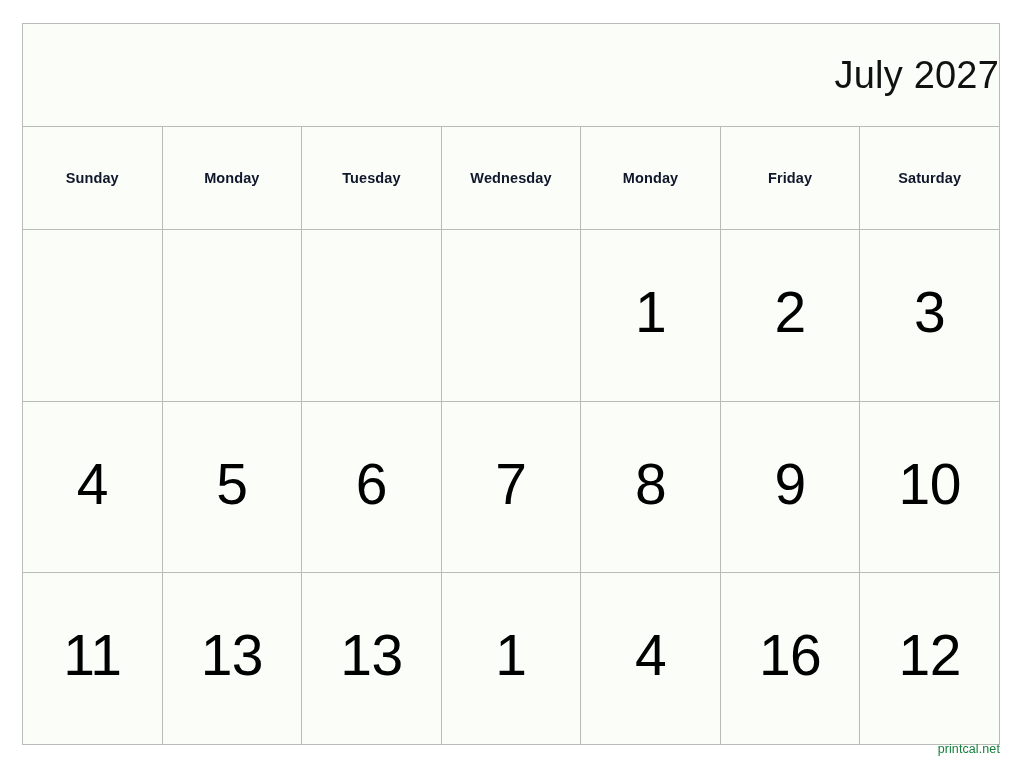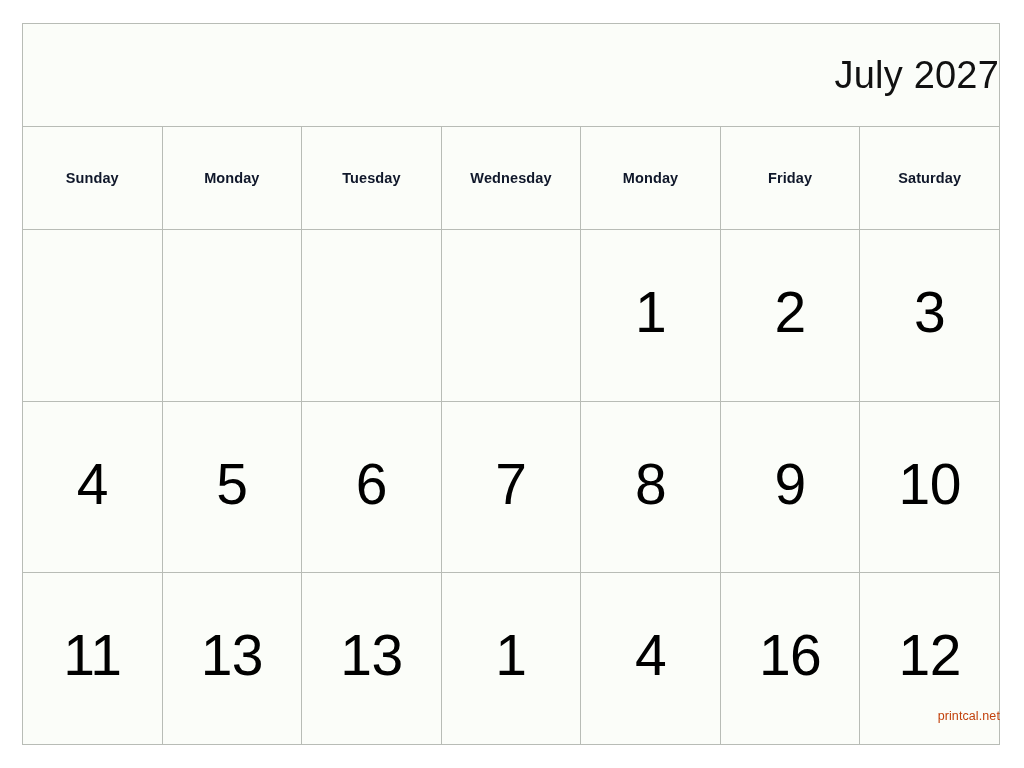--- a/index.html
+++ b/index.html
@@ -87,23 +87,23 @@
     display: block;
     position: relative;
     top: -3px;
     letter-spacing: -0.5px;
   }
 
   
   .footer-credit {
     position: absolute;
     right: 24px;
-    top: 710px;
+    top: 743px;
     font-size: 12.5px;
-    color: #c2410c;
+    color: #15803d;
     line-height: 1;
     letter-spacing: 0.1px;
   }
 </style>
 </head>
 <body>
 
 <div class="page">
 
   <table class="calendar">

